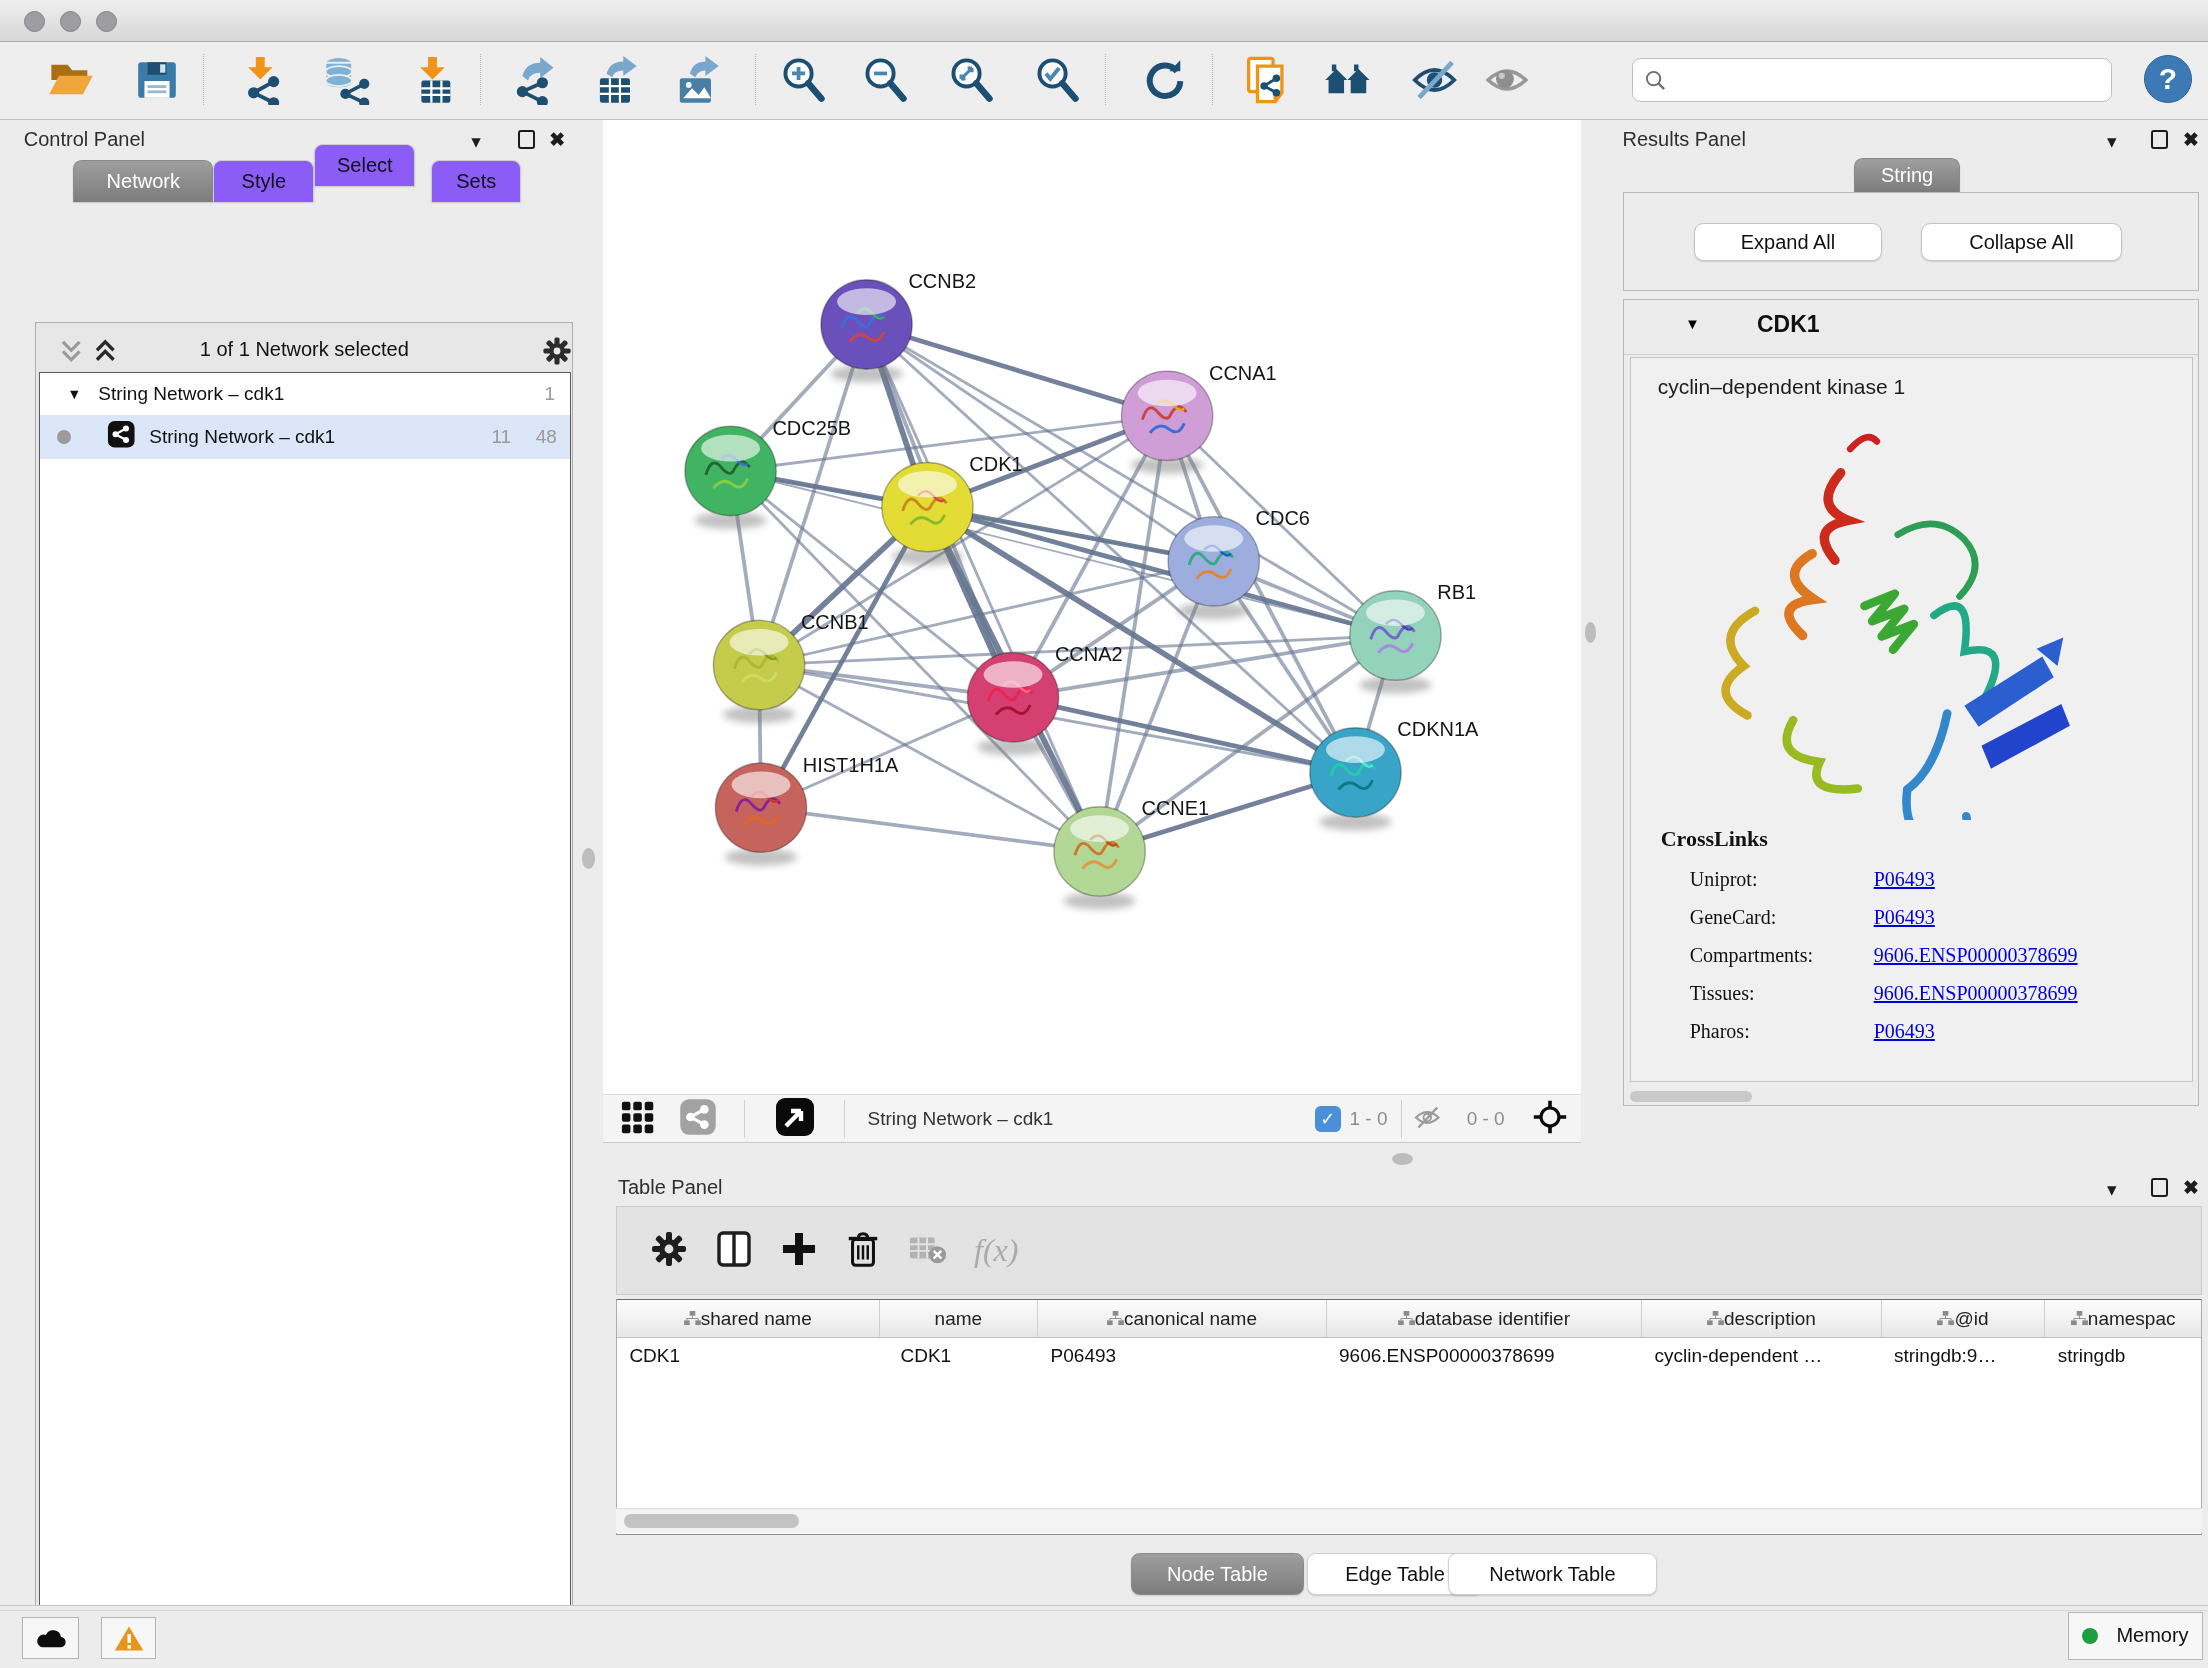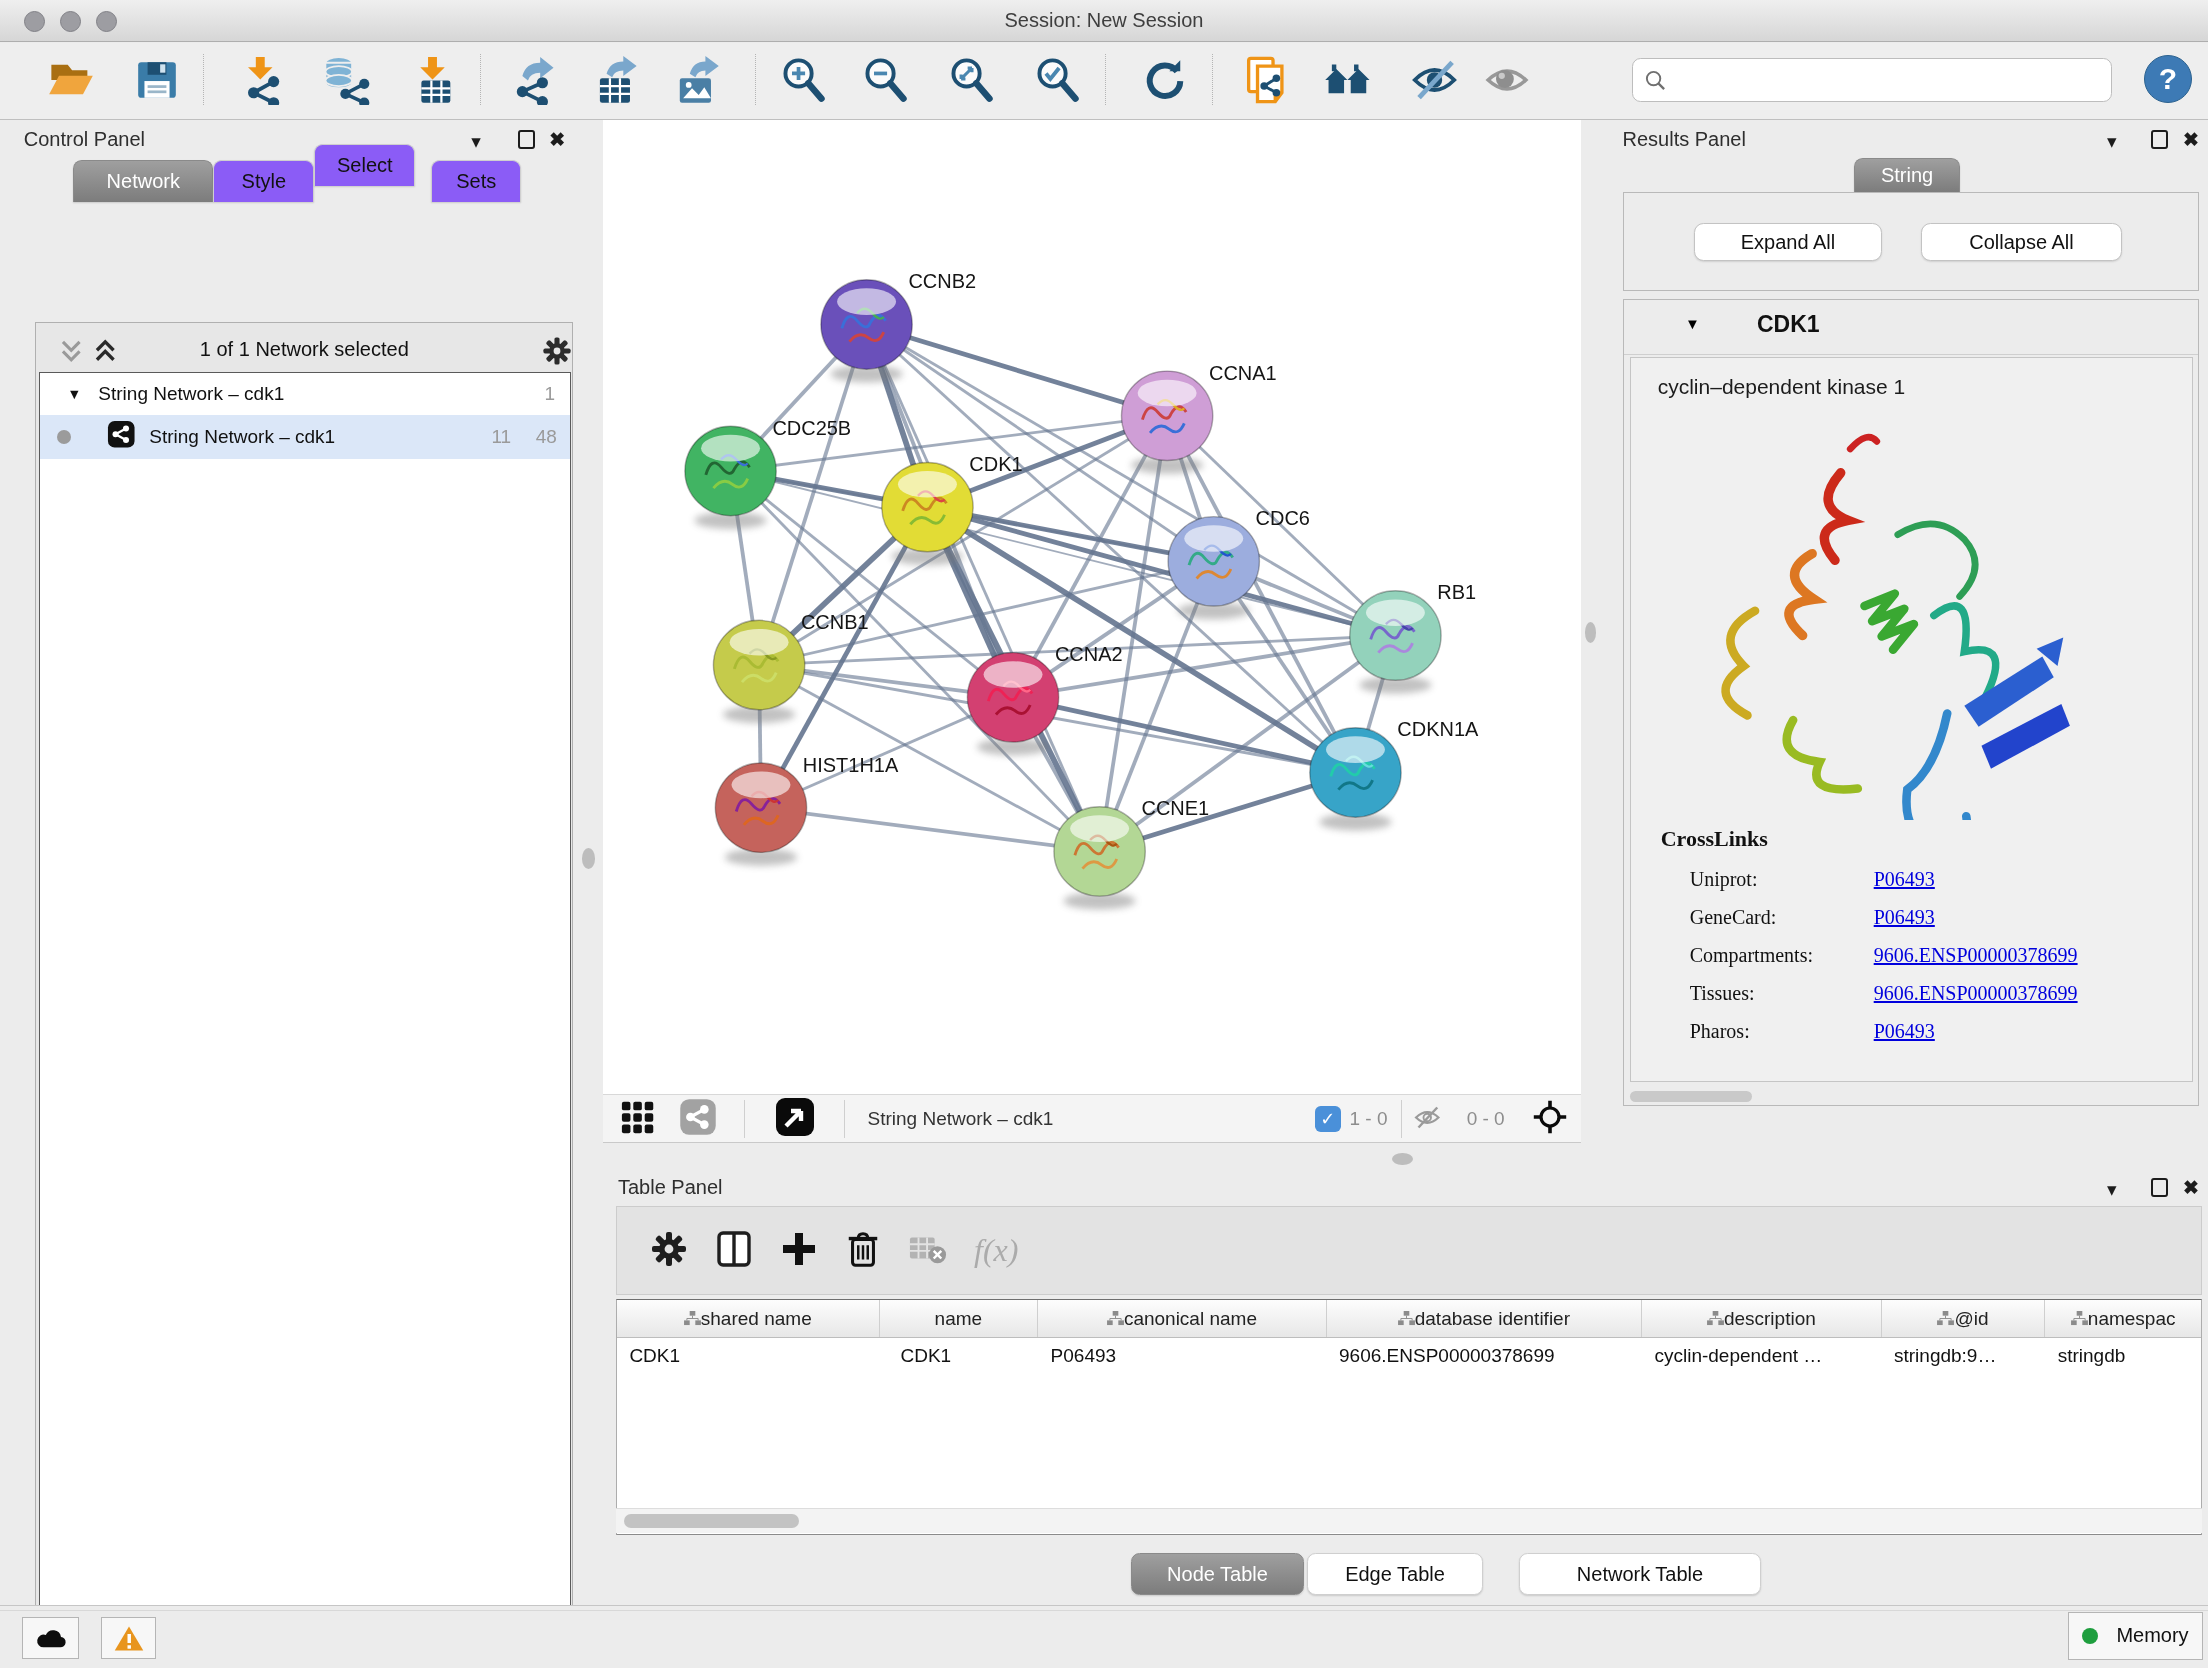--- a/index.html
+++ b/index.html
@@ -86,21 +86,20 @@
 </style>
 </head>
 <body>
 
 <div id="app">
 
   <div id="titlebar" class="abs">
     <div class="tl-dot abs" style="left:24px"></div>
     <div class="tl-dot abs" style="left:60px"></div>
     <div class="tl-dot abs" style="left:96px"></div>
-    <div id="win-title" class="abs">Session: New Session</div>
   </div>
 
   <div id="toolbar" class="abs">
     <div class="ticon abs" style="left:44px">
       <svg width="48" height="44" viewBox="0 0 44 40">
           <path d="M4 6 h15 l4 5 h14 v9 H4z" fill="#a96f12"></path>
           <path d="M2 33 L11 16 h31 L33 33 z" fill="#f0a53d"></path>
         </svg>
     </div>
     <div class="ticon abs" style="left:130px">
@@ -708,21 +707,21 @@
       <div class="td" style="width:164px">stringdb:9…</div>
       <div class="td" style="width:156px">stringdb</div>
     </div>
   </div>
   <div id="hscroll" class="abs">
     <div id="hthumb" class="abs"></div>
   </div>
 
   <div class="btab sel" style="left:1131px; width:173px">Node Table</div>
   <div class="btab" style="left:1307px; width:176px">Edge Table</div>
-  <div class="btab" style="left:1519px; width:242px">Network Table</div>
+  <div class="btab" style="left:1448px; width:209px">Network Table</div>
 
   <div id="statusbar" class="abs">
     <div class="sb-btn" style="left:22px; width:57px">
       <svg width="32" height="25" viewBox="0 0 40 30">
           <path d="M11 26 a8 8 0 1 1 2.5 -15.5 a10 10 0 0 1 19 2.5 a6.5 6.5 0 0 1 -1.5 13z" fill="#0d0d0d"></path>
         </svg>
     </div>
     <div class="sb-btn" style="left:101px; width:55px">
       <svg width="30" height="27" viewBox="0 0 40 34">
           <path d="M20 1 L39 33 H1z" fill="#e8951e"></path>

